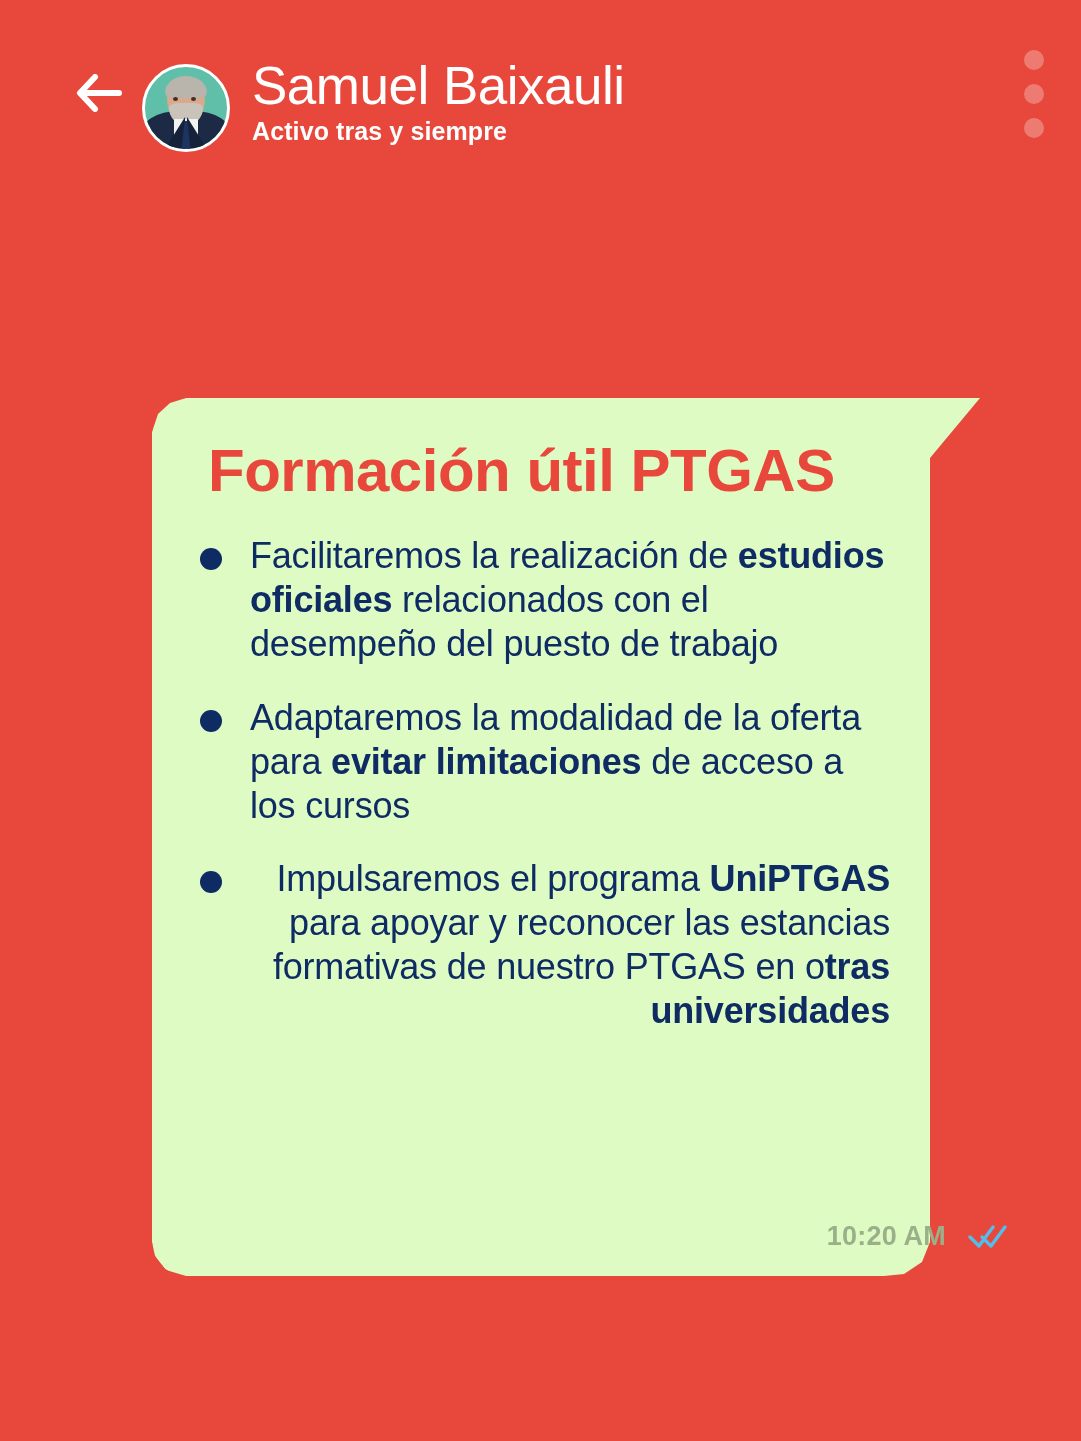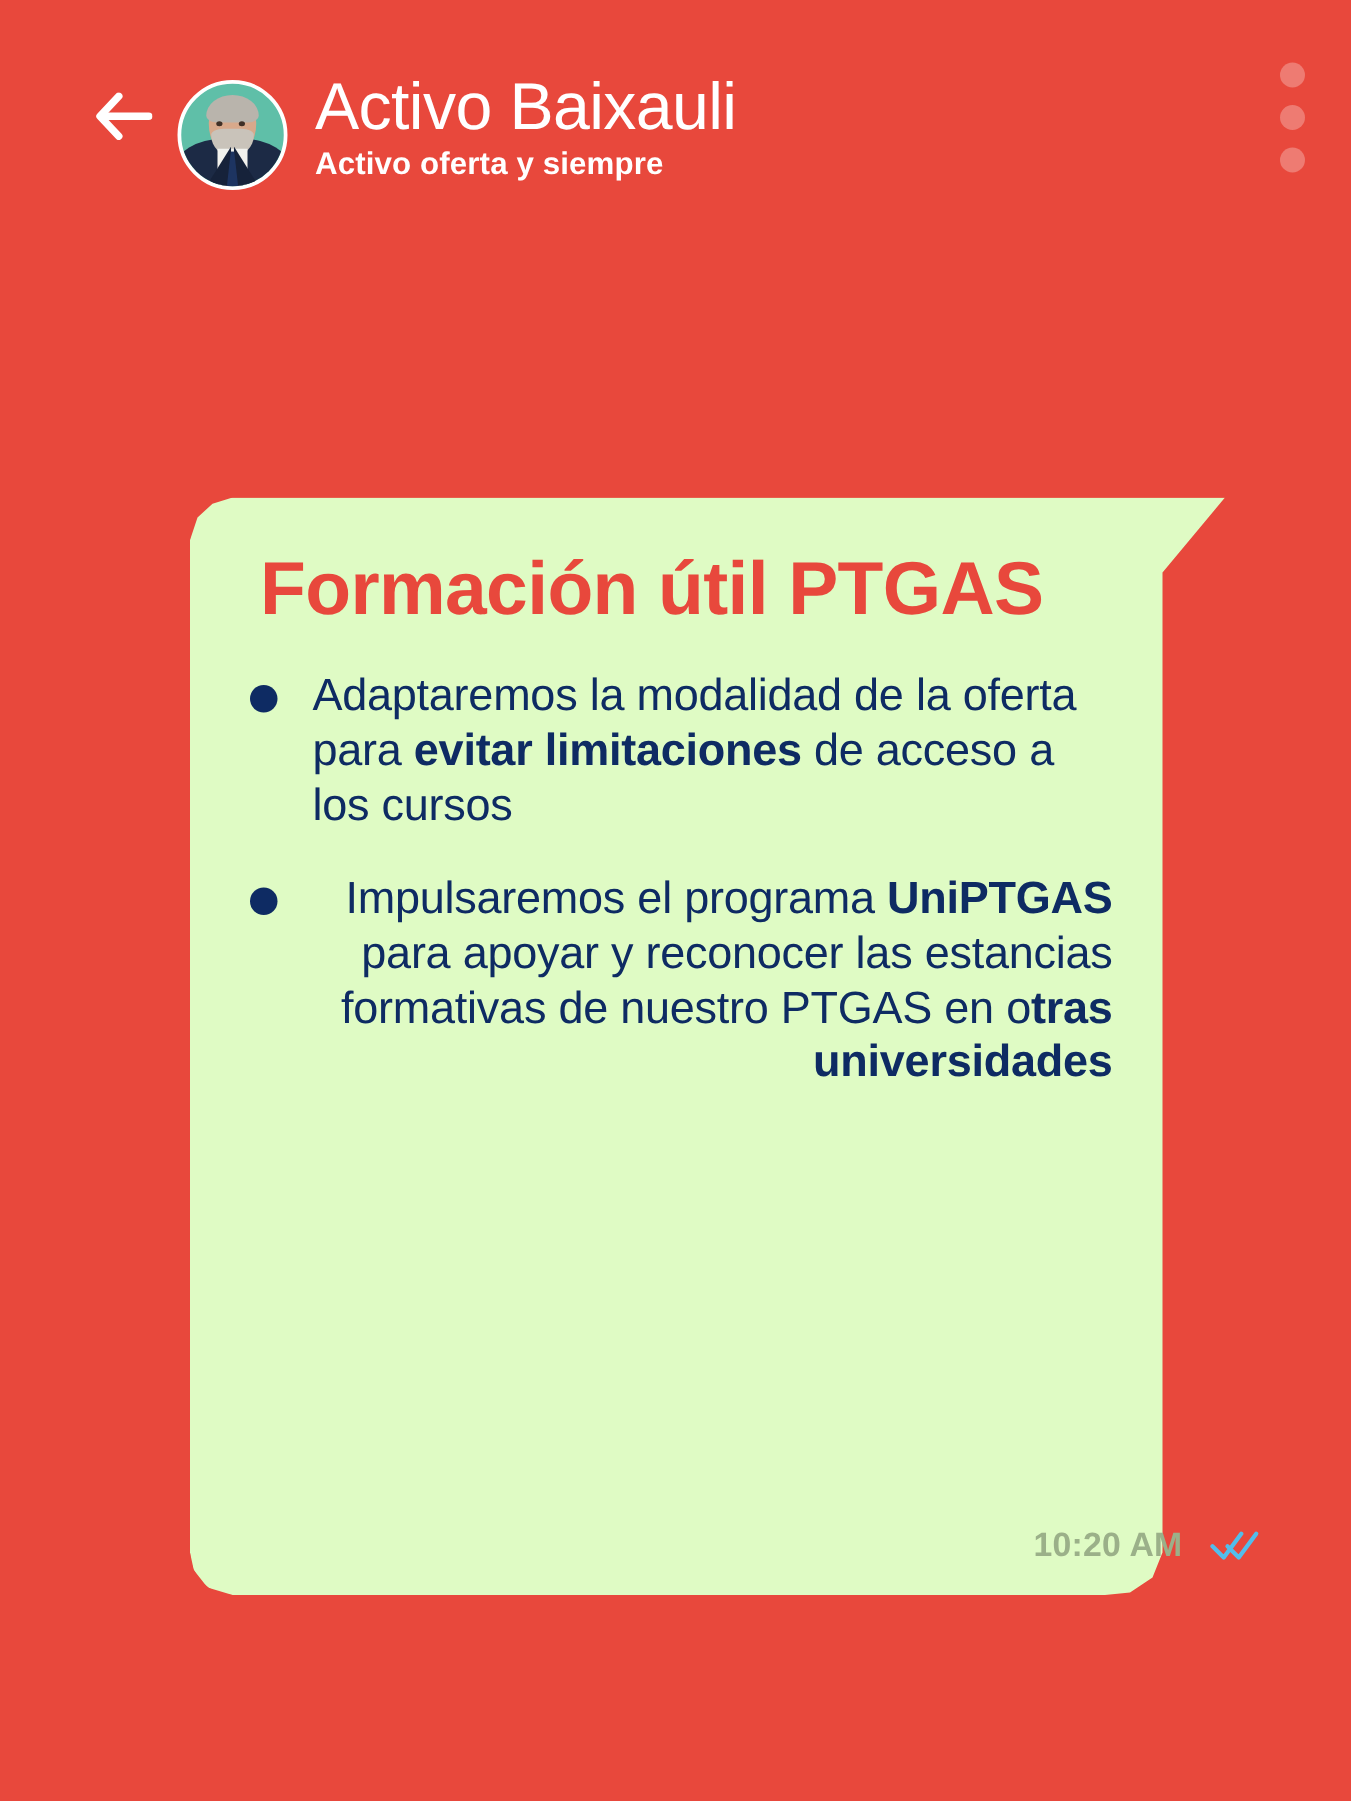--- a/index.html
+++ b/index.html
@@ -281,40 +281,44 @@
     <div class="av-tie"></div>
     <div class="av-head"></div>
     <div class="av-hair"></div>
     <div class="av-beard"></div>
     <div class="av-eyeL"></div>
     <div class="av-eyeR"></div>
   </div>
 
   <div class="header-text">
     <div class="contact-name">
-      <span class="fname">Activo </span><span class="lname">Baixauli</span>
+      <span class="fname">Samuel </span><span class="lname">Baixauli</span>
     </div>
-    <div class="contact-status">Activo oferta y siempre</div>
+    <div class="contact-status">Activo tras y siempre</div>
   </div>
 
   <div class="menu-dots">
     <span></span>
     <span></span>
     <span></span>
   </div>
 </div>
 
 <div class="bubble-wrap">
   <div class="bubble"></div>
 
   <div class="bubble-inner">
 
     <h1 class="bubble-title">Formación útil PTGAS</h1>
 
     <ul class="bullet-list">
+      <li class="bullet-item">
+        <span class="bullet-dot"></span>
+        <span class="bullet-text"><span>Facilitaremos la realización de </span><b>estudios oficiales</b><span> relacionados con el desempeño del puesto de trabajo</span></span>
+      </li>
       <li class="bullet-item">
         <span class="bullet-dot"></span>
         <span class="bullet-text"><span>Adaptaremos la modalidad de la oferta para </span><b>evitar limitaciones</b><span> de acceso a los cursos</span></span>
       </li>
       <li class="bullet-item">
         <span class="bullet-dot"></span>
         <span class="bullet-text"><span>Impulsaremos el programa </span><b>UniPTGAS</b><span> para apoyar y reconocer las estancias formativas de nuestro PTGAS en o</span><b>tras universidades</b></span>
       </li>
     </ul>
 

